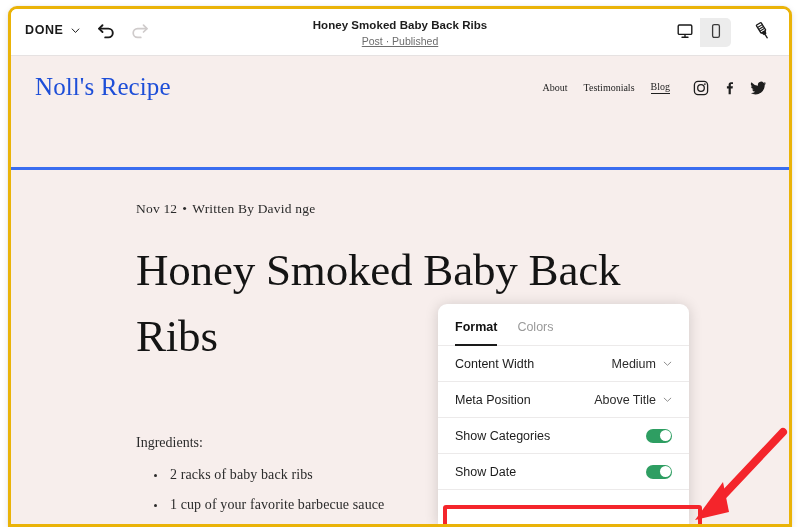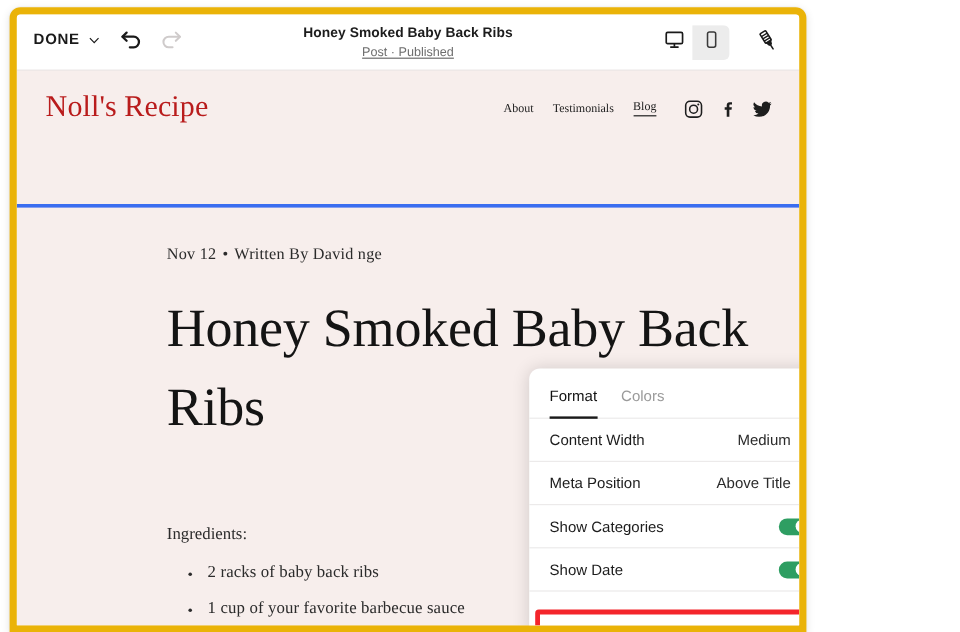--- a/index.html
+++ b/index.html
@@ -13,24 +13,24 @@
     overflow: hidden;
     font-family: "Liberation Sans", sans-serif;
     -webkit-font-smoothing: antialiased;
   }
 
   
   #window-frame {
     position: absolute;
     left: 8px;
     top: 6px;
-    width: 664px;
+    width: 784px;
     height: 521px;
     background: #ffffff;
-    border: 6px solid #eab308;
+    border: 3px solid #eab308;
     border-radius: 9px 9px 0 0;
     box-shadow: 0 0 0 1px rgba(0,0,0,0.02), 0 2px 7px rgba(0,0,0,0.10);
     overflow: hidden;
     box-sizing: border-box;
   }
 
   
   #editor-toolbar {
     position: relative;
     height: 47px;
@@ -138,21 +138,21 @@
   #site-header {
     position: relative;
     height: 60px;
   }
   #site-logo {
     position: absolute;
     left: 24px;
     top: 17px;
     font-family: "Liberation Serif", serif;
     font-size: 25px;
-    color: #b91c1c;
+    color: #1d4ed8;
     letter-spacing: 0.1px;
   }
   #site-nav {
     position: absolute;
     right: 22px;
     top: 23px;
     display: flex;
     align-items: center;
     gap: 16px;
   }
@@ -268,21 +268,21 @@
   .panel-tab {
     font-size: 12.5px;
     color: #9a9a9a;
     padding-bottom: 10px;
     cursor: pointer;
     border-bottom: 2px solid transparent;
     margin-bottom: -1px;
   }
   .panel-tab.active {
     color: #111111;
-    font-weight: normal;
+    font-weight: bold;
     border-bottom: 2px solid #1a1a1a;
   }
   .panel-row {
     display: flex;
     align-items: center;
     justify-content: space-between;
     height: 35px;
     padding: 0 17px;
     border-bottom: 1px solid #eceaea;
     cursor: pointer;

